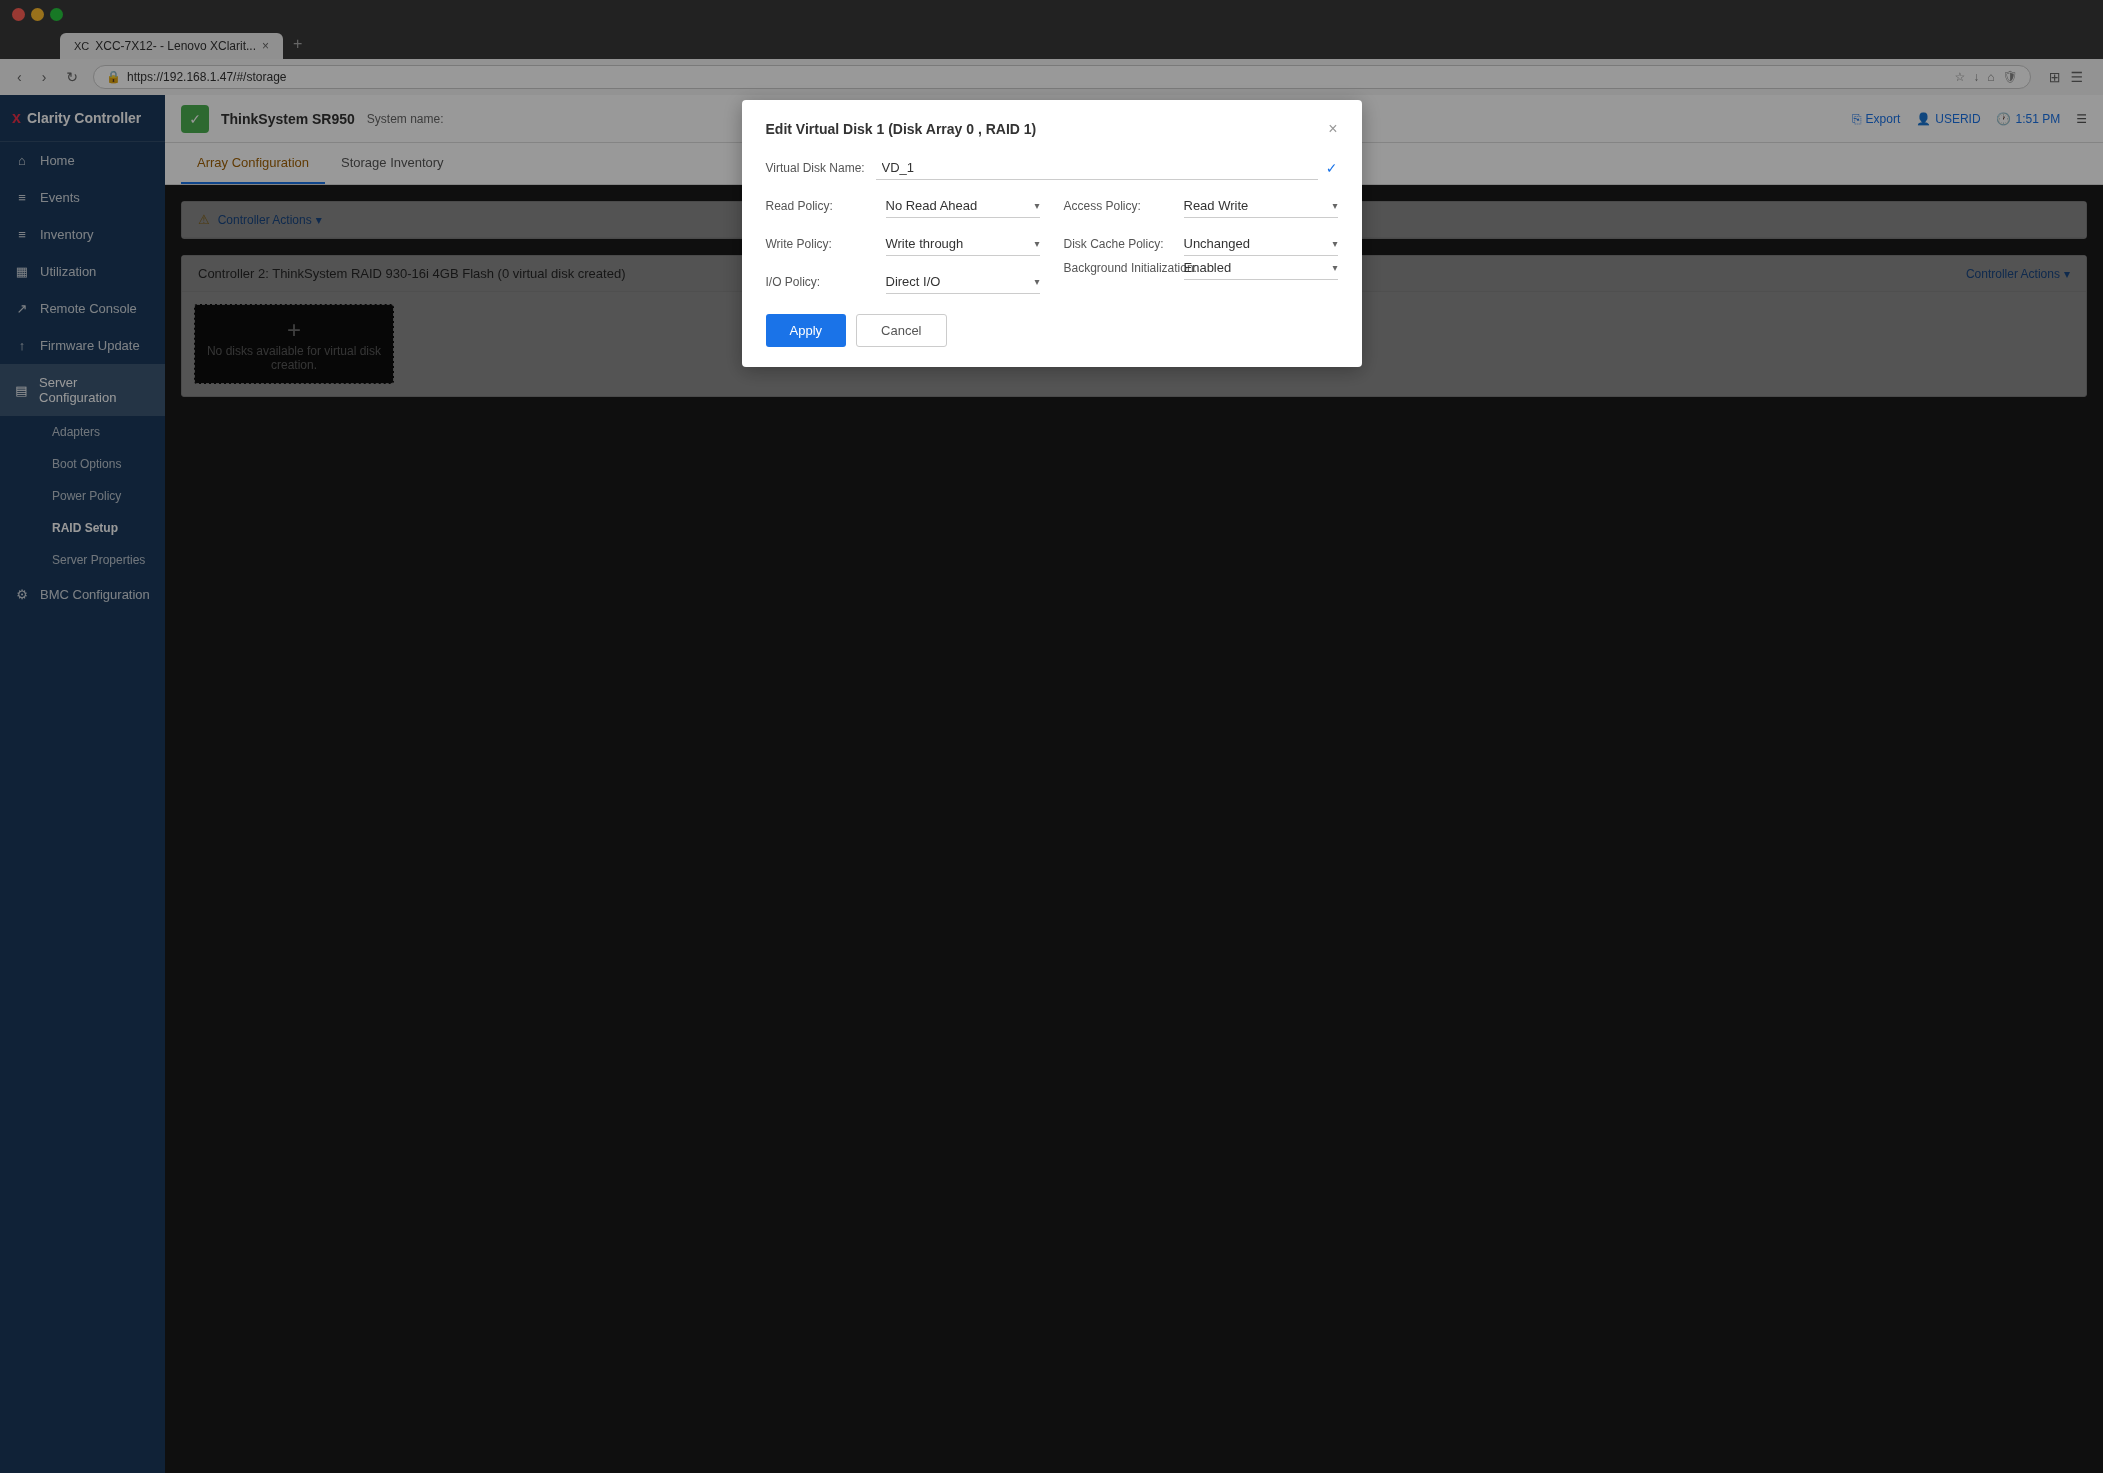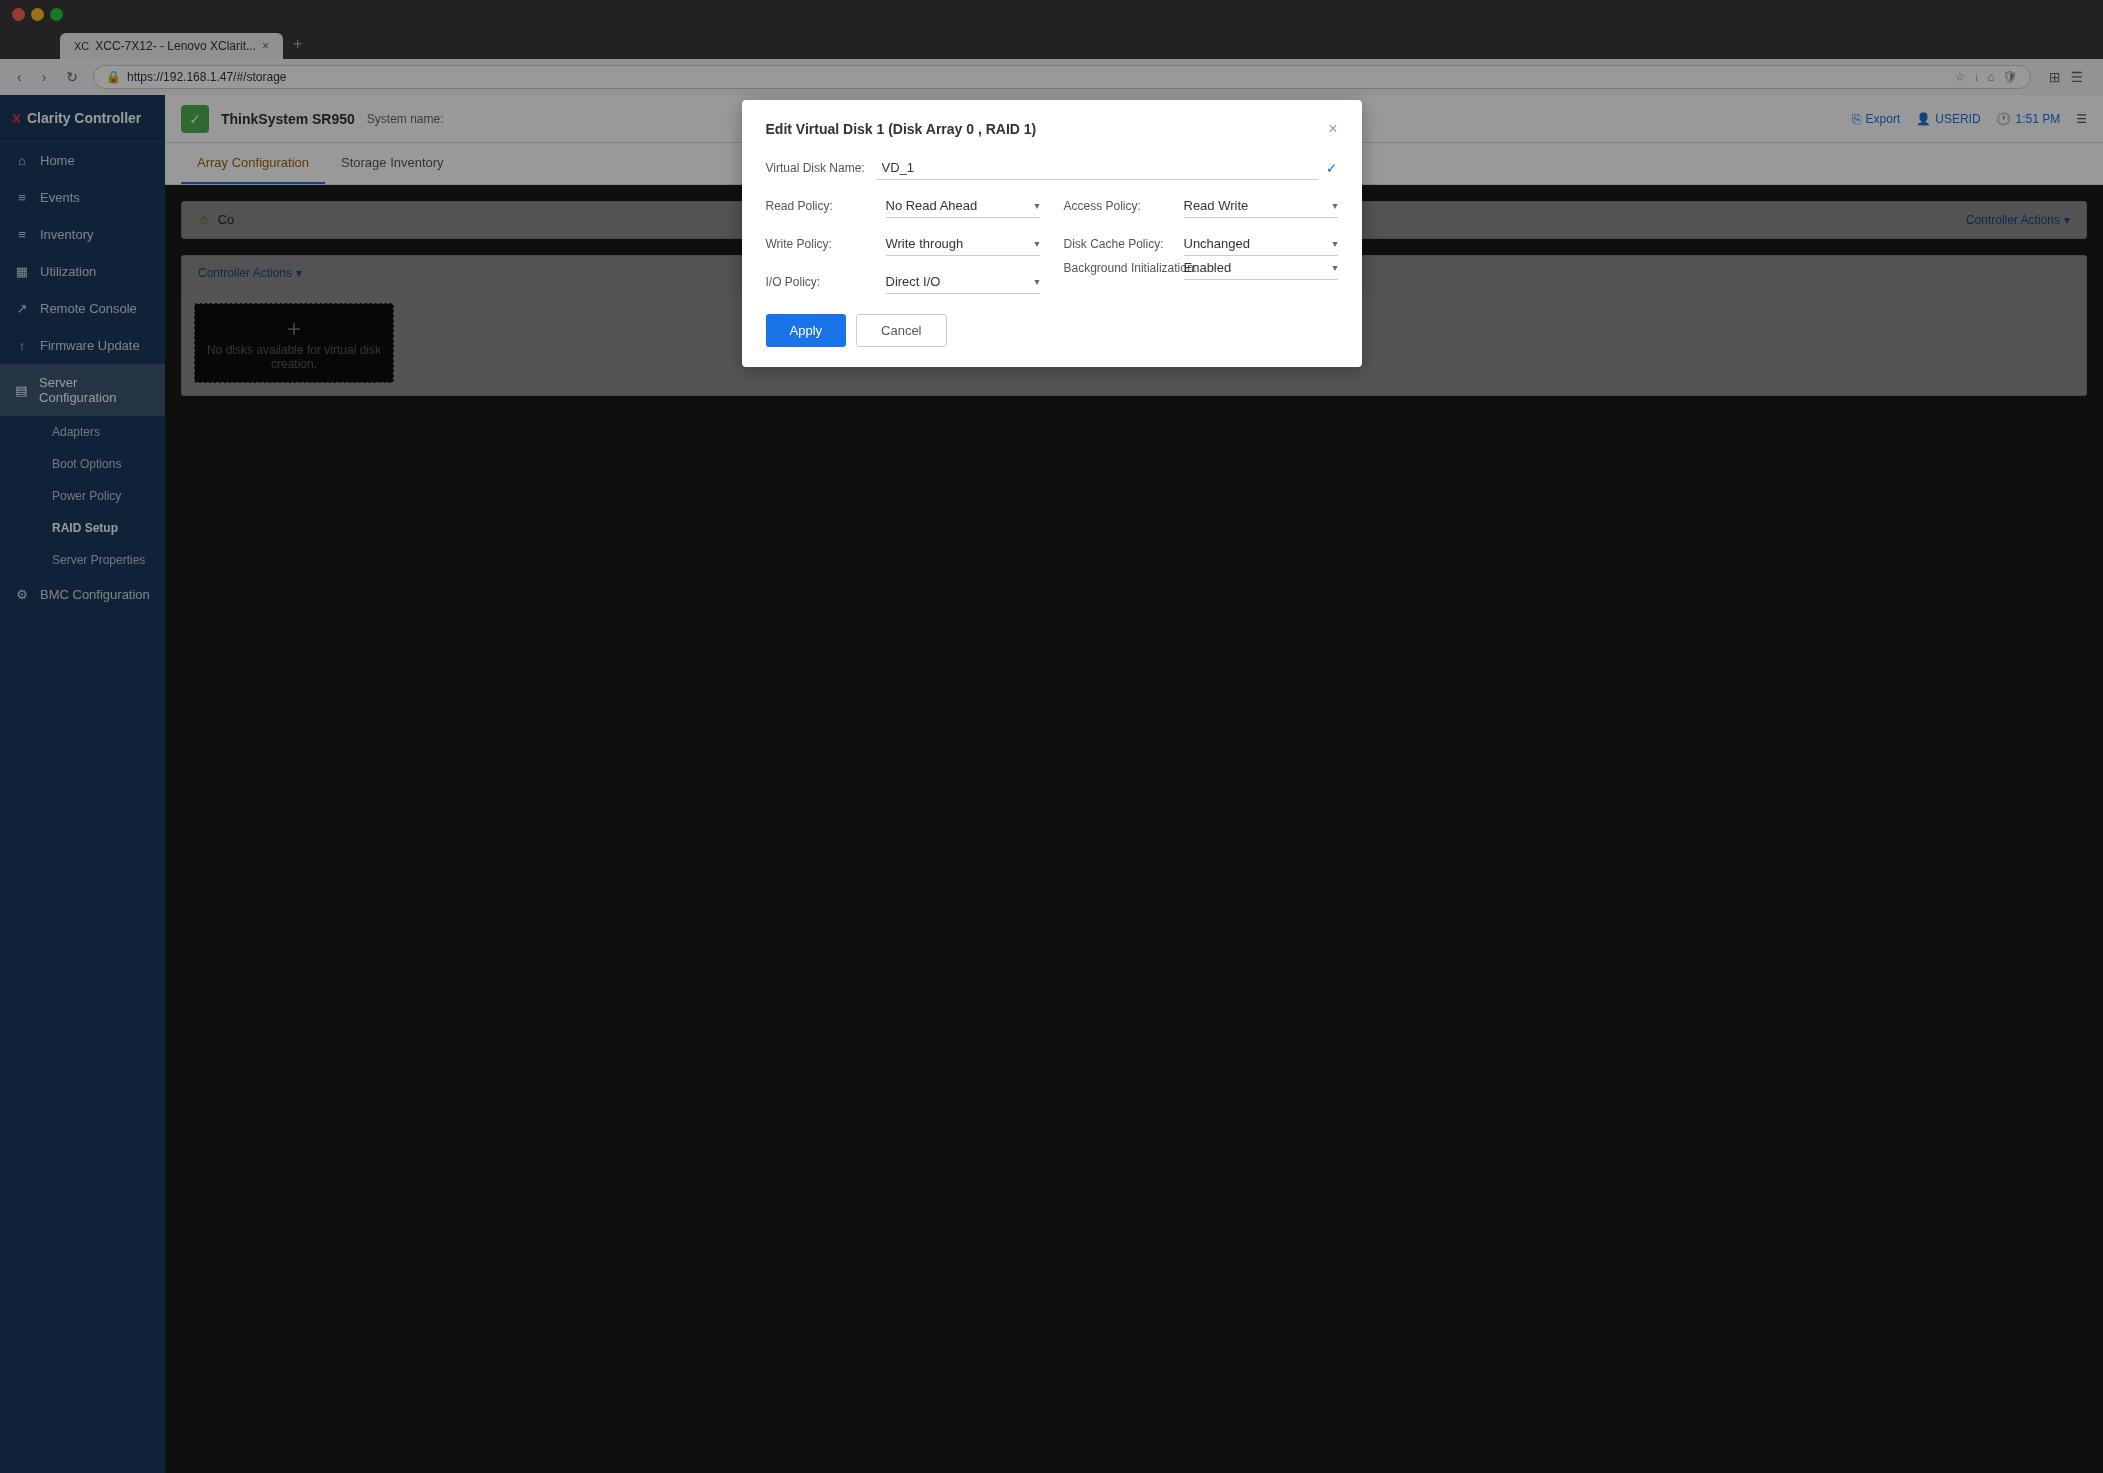--- a/index.html
+++ b/index.html
@@ -390,31 +390,31 @@
           <div class="page-tab">Storage Inventory</div>
         </div>
       </div>
 
       <div class="page-body">
 
         <div style="opacity:0.5; pointer-events:none;">
           <div class="controller-section">
             <div class="controller-header">
               <span class="warning-icon">⚠</span>
-              <span class="controller-title">Co</span>
               <div class="controller-actions-btn">
                 <span>Controller Actions</span>
                 <span>▾</span>
               </div>
             </div>
           </div>
         </div>
 
         <div class="controller-section" style="opacity:0.5;">
           <div class="controller-header">
+            <span class="controller-title">Controller 2: ThinkSystem RAID 930-16i 4GB Flash (0 virtual disk created)</span>
             <div class="controller-actions-btn">
               <span>Controller Actions</span>
               <span>▾</span>
             </div>
           </div>
           <div class="controller-body">
             <div class="disk-slot disk-slot-placeholder">
               <div>
                 <div class="add-disk-icon">+</div>
                 <div>No disks available for virtual disk creation.</div>

